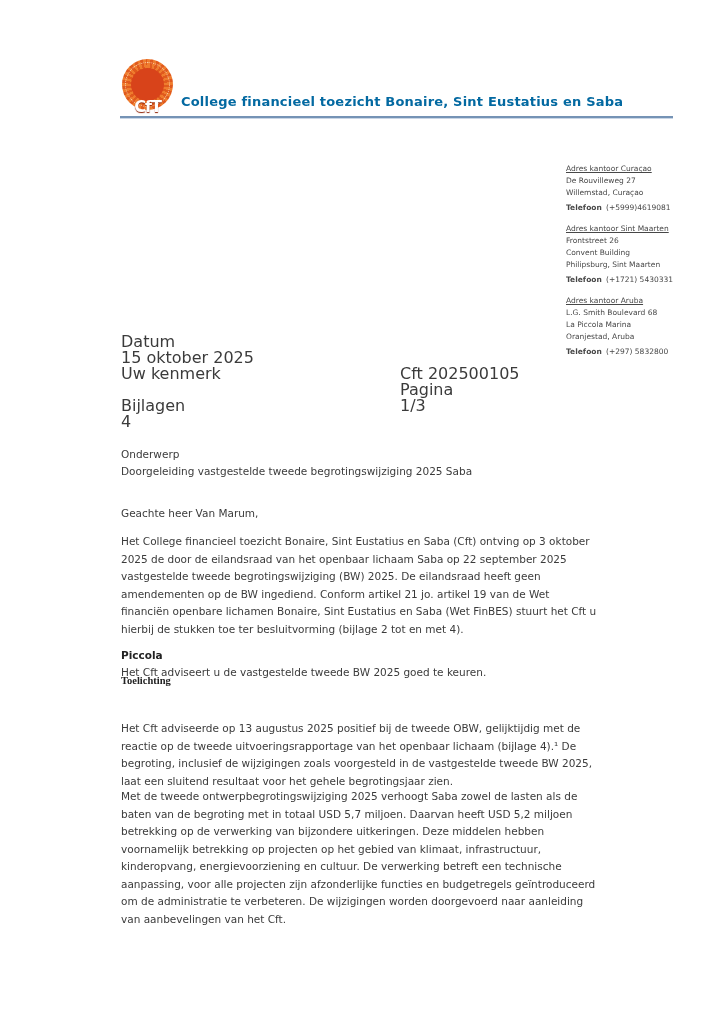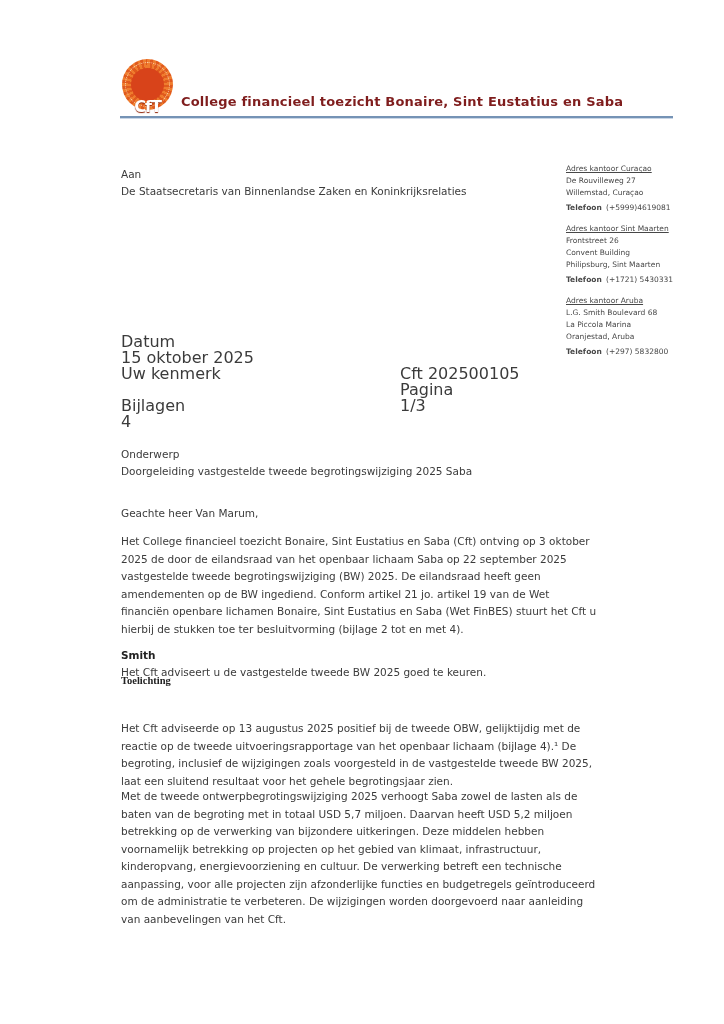--- a/index.html
+++ b/index.html
@@ -20,21 +20,21 @@
   .logo::after{
     content:"";position:absolute;inset:3px;border-radius:50%;
     border:1px dotted rgba(255,236,210,.8);
   }
   .logo-text{
     position:relative;z-index:2;color:#fff;font-weight:bold;font-size:16px;
     letter-spacing:-1px;text-shadow:0 1px 1px #8f2508;margin-top:43px;
   }
   .doc-title{
     position:absolute;left:181px;top:94px;margin:0;
-    font-size:13px;font-weight:bold;color:#7f1d1d;letter-spacing:.2px;
+    font-size:13px;font-weight:bold;color:#0369a1;letter-spacing:.2px;
   }
   .header-rule{
     position:absolute;left:120px;top:116px;width:553px;height:2px;
     background:#7593b5;box-shadow:0 1px 0 #c9d6e6;
   }
   
   .recipient{position:absolute;left:121px;top:166px;width:445px;font-size:10.5px;line-height:17px;}
   
   .contact{position:absolute;left:566px;top:163px;width:148px;font-size:7.5px;line-height:12px;color:#474747;}
   .office{margin-bottom:9px;}
@@ -65,24 +65,20 @@
 <body>
 
 <div class="page">
 
   <div class="logo">
     <span class="logo-text">CfT</span>
   </div>
   <h1 class="doc-title">College financieel toezicht Bonaire, Sint Eustatius en Saba</h1>
   <div class="header-rule"></div>
 
-  <div class="recipient">
-    <div>Aan</div>
-    <div>De Staatsecretaris van Binnenlandse Zaken en Koninkrijksrelaties</div>
-  </div>
 
   <aside class="contact">
     <div class="office">
       <div class="office-heading">Adres kantoor Curaçao</div>
       <div>De Rouvilleweg 27</div>
       <div>Willemstad, Curaçao</div>
       <div class="phone-row">
         <span class="contact-label">Telefoon</span>
         <span>(+5999)4619081</span>
       </div>
@@ -123,19 +119,19 @@
     <div>4</div>
   </section>
 
   <section class="subject">
     <div>Onderwerp</div>
     <div>Doorgeleiding vastgestelde tweede begrotingswijziging 2025 Saba</div>
   </section>
 
   <p class="body-text salutation">Geachte heer Van Marum,</p>
   <p class="body-text para1">Het College financieel toezicht Bonaire, Sint Eustatius en Saba (Cft) ontving op 3 oktober 2025 de door de eilandsraad van het openbaar lichaam Saba op 22 september 2025 vastgestelde tweede begrotingswijziging (BW) 2025. De eilandsraad heeft geen amendementen op de BW ingediend. Conform artikel 21 jo. artikel 19 van de Wet financiën openbare lichamen Bonaire, Sint Eustatius en Saba (Wet FinBES) stuurt het Cft u hierbij de stukken toe ter besluitvorming (bijlage 2 tot en met 4).</p>
-  <p class="body-text h-advies">Smith</p>
+  <p class="body-text h-advies">Piccola</p>
   <p class="body-text p-advies">Het Cft adviseert u de vastgestelde tweede BW 2025 goed te keuren.</p>
   <p class="body-text h-toelichting">Toelichting</p>
   <p class="body-text p-toelichting">Het Cft adviseerde op 13 augustus 2025 positief bij de tweede OBW, gelijktijdig met de reactie op de tweede uitvoeringsrapportage van het openbaar lichaam (bijlage 4).¹ De begroting, inclusief de wijzigingen zoals voorgesteld in de vastgestelde tweede BW 2025, laat een sluitend resultaat voor het gehele begrotingsjaar zien.</p>
   <p class="body-text p-closing">Met de tweede ontwerpbegrotingswijziging 2025 verhoogt Saba zowel de lasten als de baten van de begroting met in totaal USD 5,7 miljoen. Daarvan heeft USD 5,2 miljoen betrekking op de verwerking van bijzondere uitkeringen. Deze middelen hebben voornamelijk betrekking op projecten op het gebied van klimaat, infrastructuur, kinderopvang, energievoorziening en cultuur. De verwerking betreft een technische aanpassing, voor alle projecten zijn afzonderlijke functies en budgetregels geïntroduceerd om de administratie te verbeteren. De wijzigingen worden doorgevoerd naar aanleiding van aanbevelingen van het Cft.</p>
 
 </div>
 
 </body></html>

